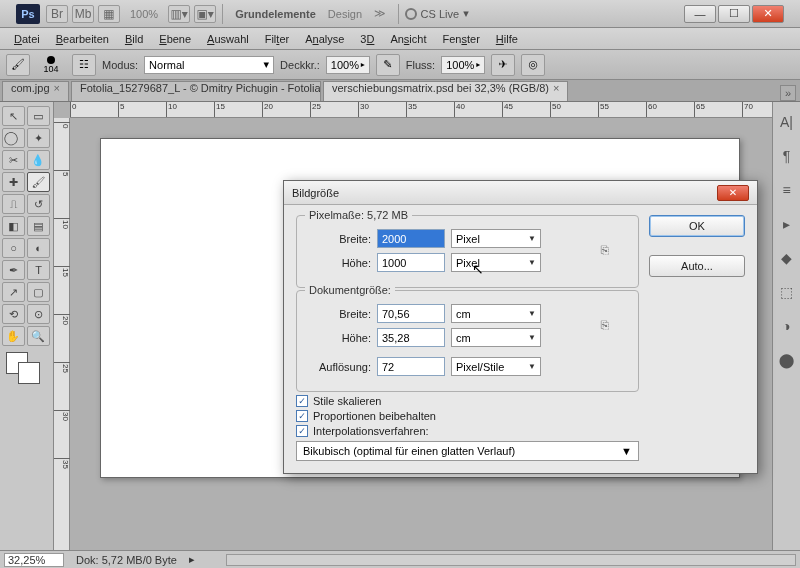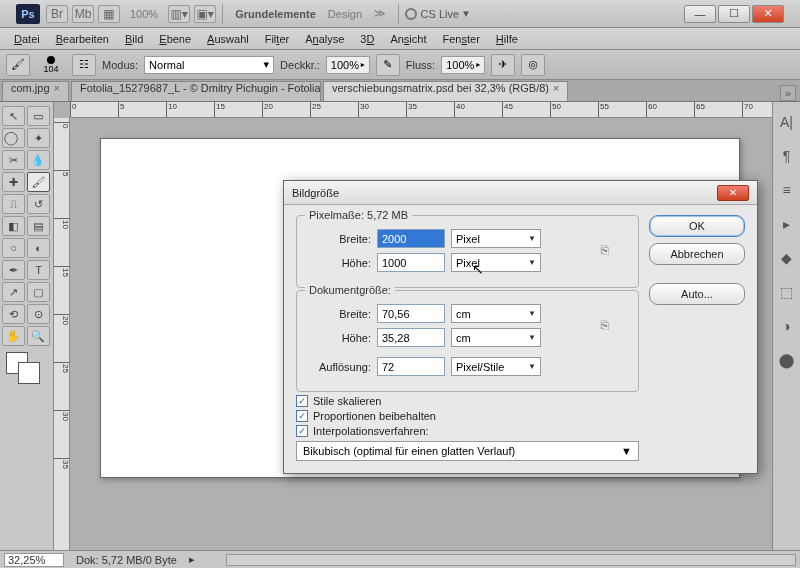--- a/index.html
+++ b/index.html
@@ -71,21 +71,21 @@
 .statusbar .zoom{width:60px;background:#fff;border:1px solid #999;padding:0 3px;height:14px;display:flex;align-items:center;}
 .statusbar .sbtrack{flex:1;height:12px;background:#d0d0d0;border:1px solid #999;margin-left:20px;}
 
 
 .dialog { position:absolute; left:283px; top:180px; width:475px; background:#e8e8e8; border:1px solid #666; box-shadow:3px 3px 12px rgba(0,0,0,0.4); }
 .dialog .dtitle { height:24px; background:linear-gradient(#f4f4f4,#dcdcdc); border-bottom:1px solid #aaa; display:flex; align-items:center; padding:0 8px; color:#222;}
 .dialog .dtitle .dclose{margin-left:auto;width:32px;height:16px;background:linear-gradient(#f08070,#d04020);border:1px solid #a03018;border-radius:2px;color:#fff;display:flex;align-items:center;justify-content:center;font-size:10px;}
 .dialog .dbody { padding:10px 12px 12px 12px; display:flex; gap:10px;}
 .dialog .dleft { flex:1; }
 .dialog .dright { width:96px; display:flex; flex-direction:column; gap:6px;}
-.dbtn { height:22px; background:linear-gradient(#fdfdfd,#e4e4e4); border:1px solid #8a8a8a; border-radius:9px; display:flex; align-items:center; justify-content:center; color:#222;}
+.dbtn { height:22px; background:linear-gradient(#fdfdfd,#e4e4e4); border:1px solid #8a8a8a; border-radius:3px; display:flex; align-items:center; justify-content:center; color:#222;}
 .dbtn.primary { border-color:#4a84c4; box-shadow:0 0 0 1px #9cc4ec inset;}
 .fieldset { border:1px solid #b0b0b0; border-radius:4px; padding:8px 24px 10px 10px; margin-bottom:2px; position:relative;}
 .fieldset .legend{position:absolute;top:-7px;left:8px;background:#e8e8e8;padding:0 4px;color:#333;}
 .frow { display:flex; align-items:center; margin:5px 0; gap:6px;}
 .frow .lab{width:64px;text-align:right;color:#222;}
 .frow input[type=text]{width:68px;height:19px;border:1px solid #8aa4c0;padding:0 4px;background:#fff;}
 .frow input.sel{background:#3478d6;color:#fff;}
 .frow .unit{width:90px;height:19px;border:1px solid #999;background:#fff;display:flex;align-items:center;padding:0 4px;justify-content:space-between;}
 .frow .unit .arr{font-size:8px;color:#333;}
 .link { width:18px; display:flex; align-items:center; justify-content:center; color:#666;}
@@ -366,20 +366,19 @@
           <div class="box">✓</div>
           <span>Interpolationsverfahren:</span>
         </div>
       <div class="ddlong">
           <span>Bikubisch (optimal für einen glatten Verlauf)</span>
           <span class="arr">▼</span>
         </div>
     </div>
     <div class="dright">
       <div class="dbtn primary">OK</div>
-      <div class="dbtn">Abbrechen</div>
       <div style="height:6px"></div>
       <div class="dbtn">Auto...</div>
     </div>
   </div>
 </div>
 
 <div class="cursor">↖</div>
 
 </body></html>

